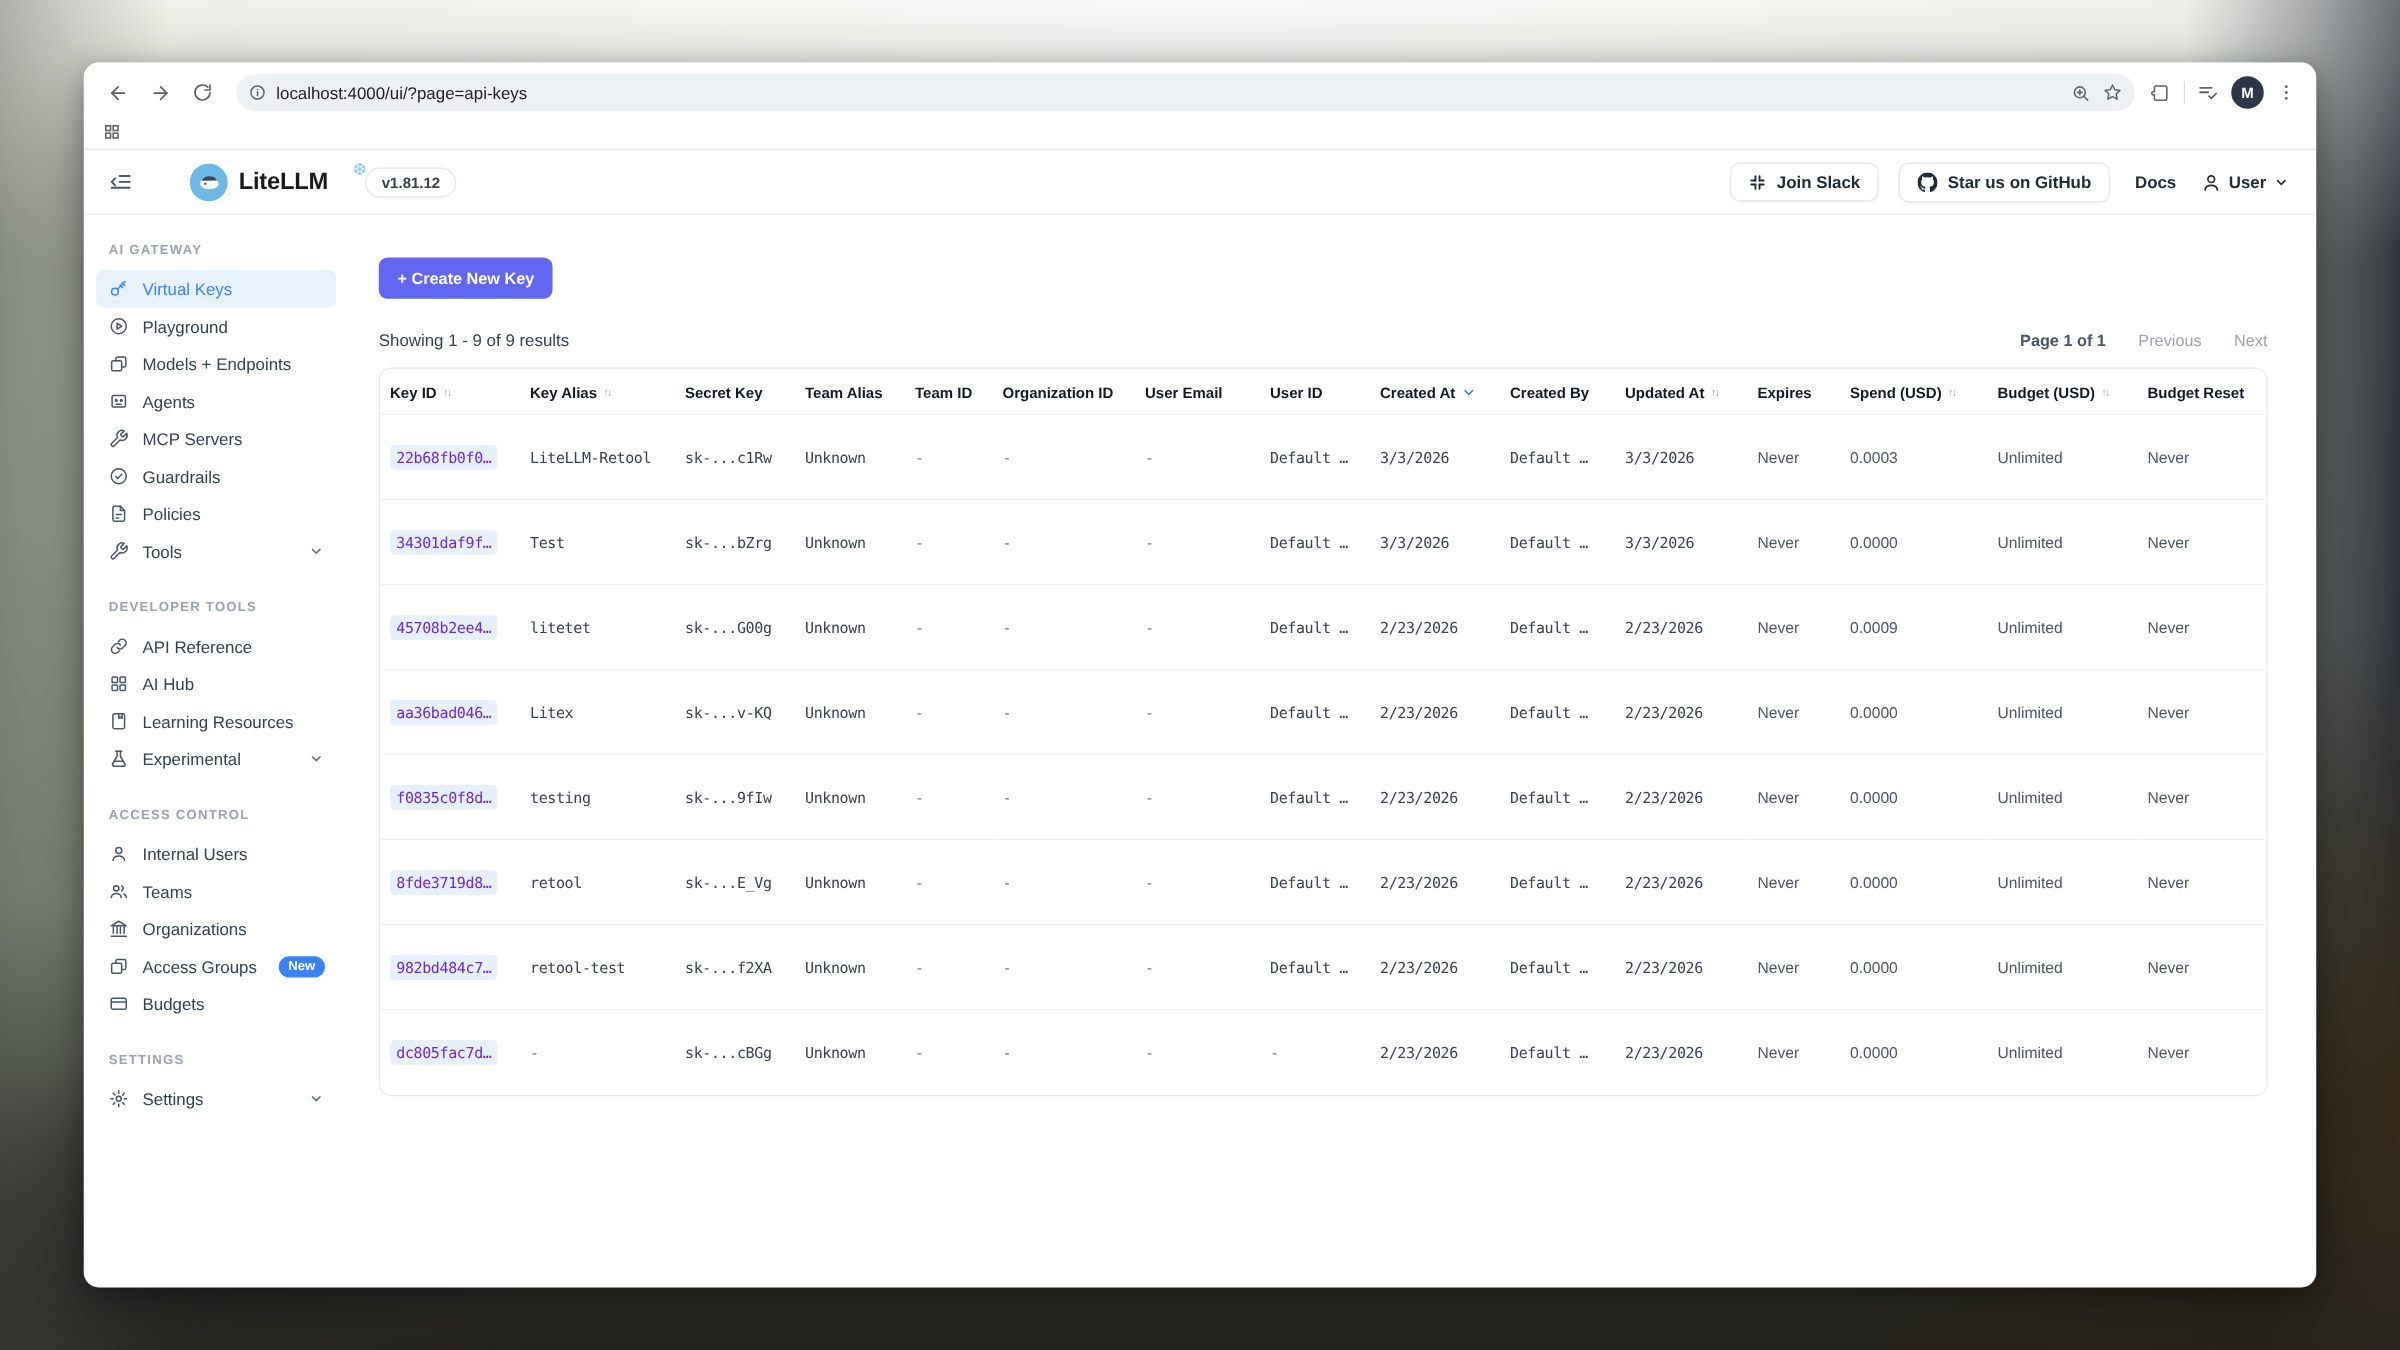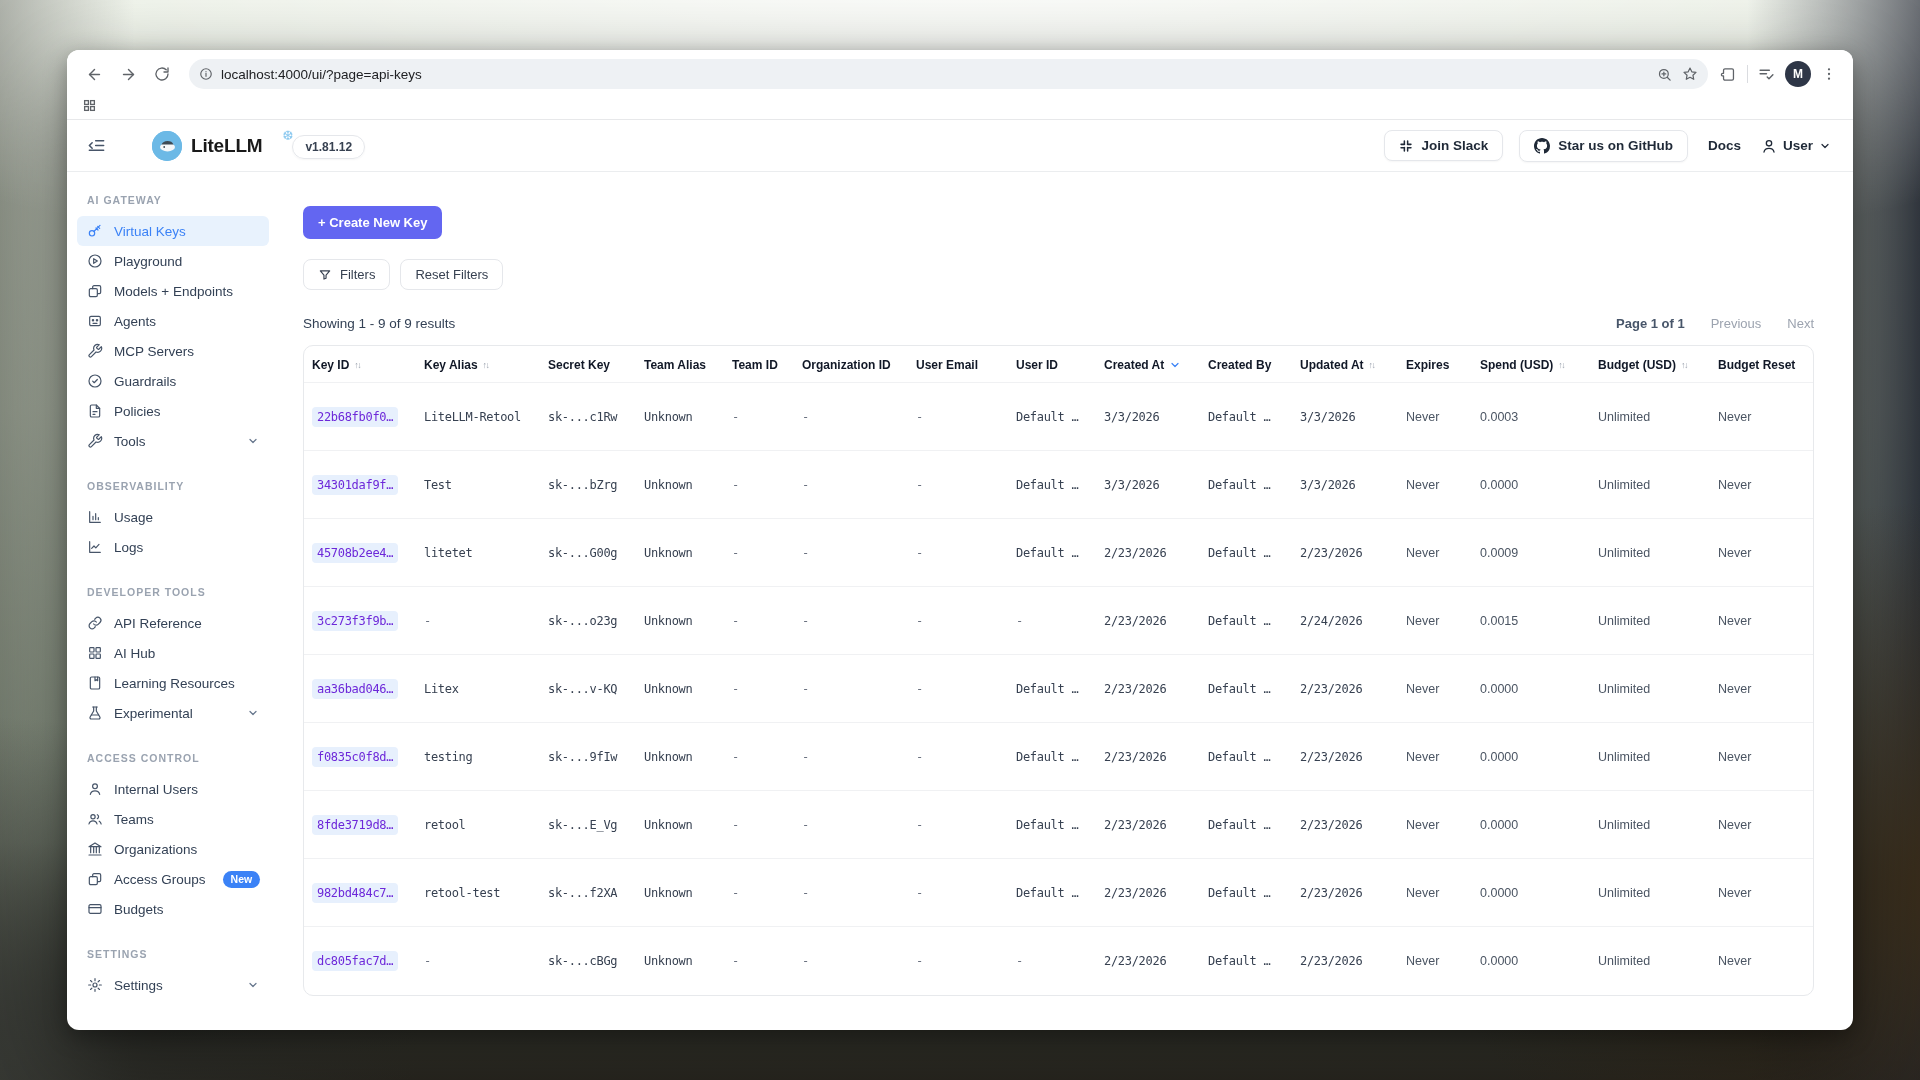--- a/index.html
+++ b/index.html
@@ -298,41 +298,20 @@
             </span>
             <span>Tools</span>
             <span class="chev">
               <svg class="ic" width="12" height="12" viewBox="0 0 24 24" fill="none" stroke="currentColor" stroke-width="2.4" stroke-linecap="round" stroke-linejoin="round">
                 <path d="M6 9l6 6 6-6"></path>
               </svg>
             </span>
           </div>
         </div>
         <div class="side-section">
-          <div class="side-label">OBSERVABILITY</div>
-          <div class="side-item">
-            <span class="itm-ic">
-              <svg class="ic" width="16" height="16" viewBox="0 0 24 24" fill="none" stroke="currentColor" stroke-width="1.8" stroke-linecap="round" stroke-linejoin="round">
-                <path d="M4 4v16h16"></path>
-                <path d="M9 16v-5M13 16V7M17 16v-3"></path>
-              </svg>
-            </span>
-            <span>Usage</span>
-          </div>
-          <div class="side-item">
-            <span class="itm-ic">
-              <svg class="ic" width="16" height="16" viewBox="0 0 24 24" fill="none" stroke="currentColor" stroke-width="1.8" stroke-linecap="round" stroke-linejoin="round">
-                <path d="M4 4v16h16"></path>
-                <path d="M7 14l3.5-3.5 2.7 2.7L18 8"></path>
-              </svg>
-            </span>
-            <span>Logs</span>
-          </div>
-        </div>
-        <div class="side-section">
           <div class="side-label">DEVELOPER TOOLS</div>
           <div class="side-item">
             <span class="itm-ic">
               <svg class="ic" width="16" height="16" viewBox="0 0 24 24" fill="none" stroke="currentColor" stroke-width="1.8" stroke-linecap="round" stroke-linejoin="round">
                 <path d="M10 13.5a4.5 4.5 0 0 0 6.7.5l2.8-2.8a4.5 4.5 0 0 0-6.4-6.4l-1.5 1.6"></path>
                 <path d="M14 10.5a4.5 4.5 0 0 0-6.7-.5l-2.8 2.8a4.5 4.5 0 0 0 6.4 6.4l1.5-1.6"></path>
               </svg>
             </span>
             <span>API Reference</span>
           </div>
@@ -439,31 +418,20 @@
                 <path d="M6 9l6 6 6-6"></path>
               </svg>
             </span>
           </div>
         </div>
       </div>
 
     <div class="main">
       <button class="btn-create">+ Create New Key</button>
 
-      <div class="filter-row">
-        <button class="btn-light">
-          <span>
-            <svg class="ic" width="14" height="14" viewBox="0 0 24 24" fill="none" stroke="#374151" stroke-width="2" stroke-linejoin="round">
-                <path d="M4 5h16l-6.2 7.2v5.3L10.2 19v-6.8z"></path>
-              </svg>
-          </span>
-          <span>Filters</span>
-        </button>
-        <button class="btn-light">Reset Filters</button>
-      </div>
 
       <div class="results-row">
         <span class="results-text">Showing 1 - 9 of 9 results</span>
         <span class="pager">
           <span class="page-info">Page 1 of 1</span>
           <span class="pager-link">Previous</span>
           <span class="pager-link">Next</span>
         </span>
       </div>
 
@@ -621,37 +589,20 @@
                 <td class="mono">Default …</td>
                 <td class="mono">2/23/2026</td>
                 <td class="mono">Default …</td>
                 <td class="mono">2/23/2026</td>
                 <td class="plain">Never</td>
                 <td class="plain">0.0009</td>
                 <td class="plain">Unlimited</td>
                 <td class="plain">Never</td>
               </tr>
               <tr>
-                <td class="mono"><span class="key-badge">3c273f3f9b…</span></td>
-                <td class="mono dim">-</td>
-                <td class="mono">sk-...o23g</td>
-                <td class="mono">Unknown</td>
-                <td class="mono dim">-</td>
-                <td class="mono dim">-</td>
-                <td class="mono dim">-</td>
-                <td class="mono dim">-</td>
-                <td class="mono">2/23/2026</td>
-                <td class="mono">Default …</td>
-                <td class="mono">2/24/2026</td>
-                <td class="plain">Never</td>
-                <td class="plain">0.0015</td>
-                <td class="plain">Unlimited</td>
-                <td class="plain">Never</td>
-              </tr>
-              <tr>
                 <td class="mono"><span class="key-badge">aa36bad046…</span></td>
                 <td class="mono">Litex</td>
                 <td class="mono">sk-...v-KQ</td>
                 <td class="mono">Unknown</td>
                 <td class="mono dim">-</td>
                 <td class="mono dim">-</td>
                 <td class="mono dim">-</td>
                 <td class="mono">Default …</td>
                 <td class="mono">2/23/2026</td>
                 <td class="mono">Default …</td>

